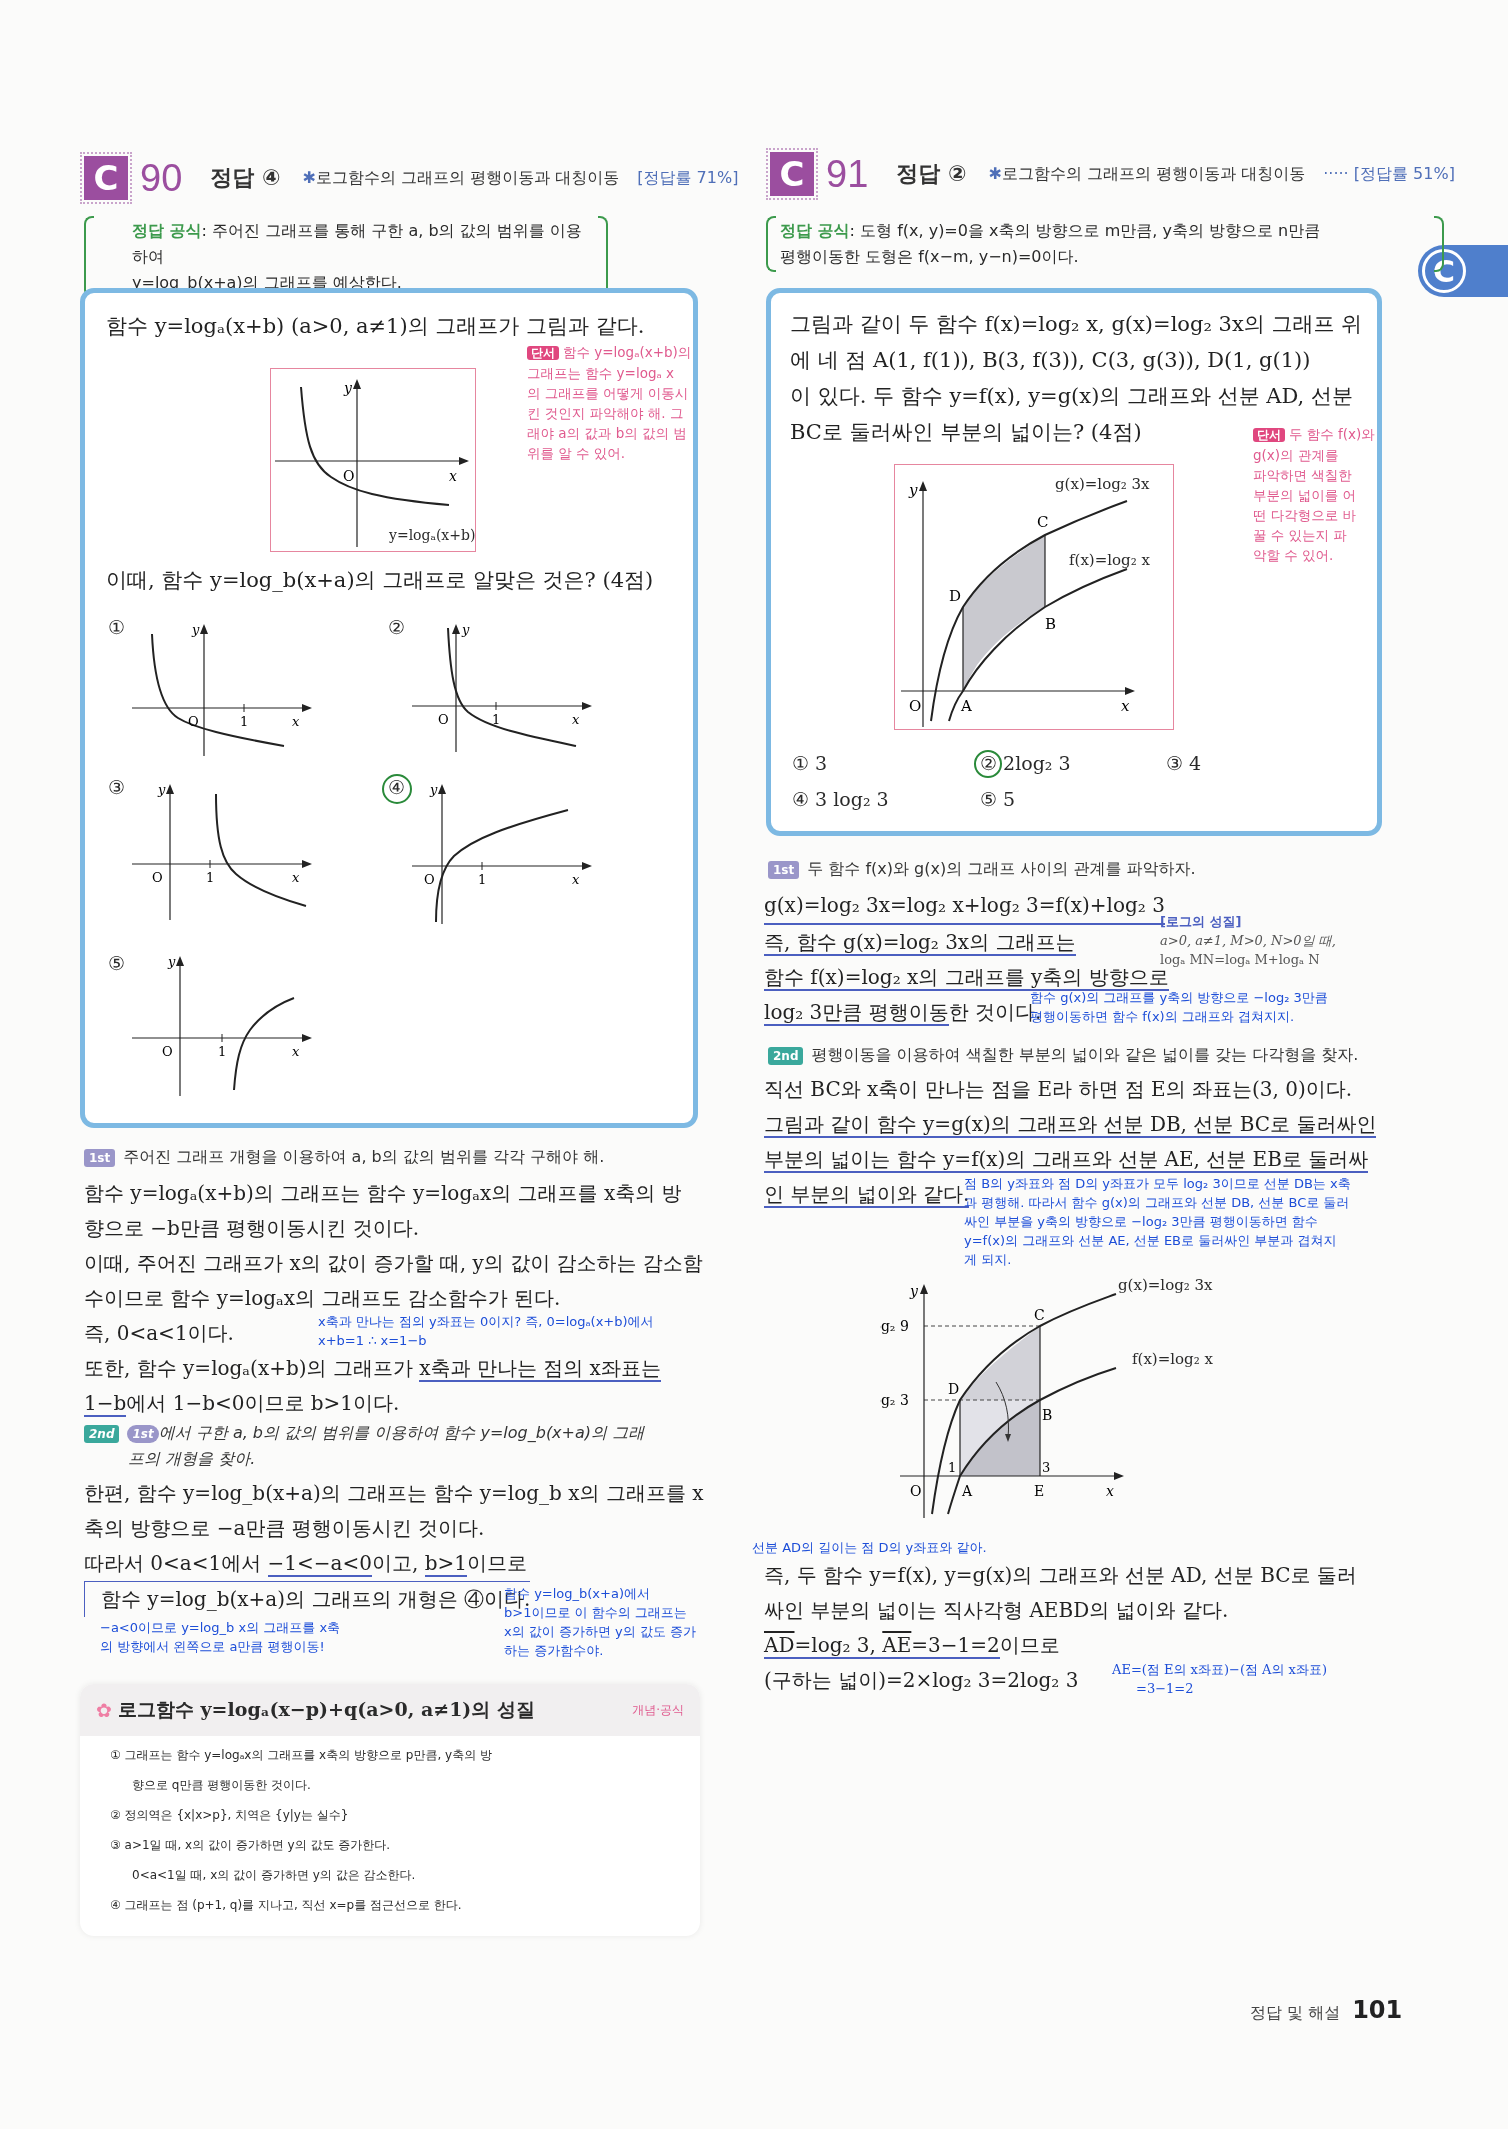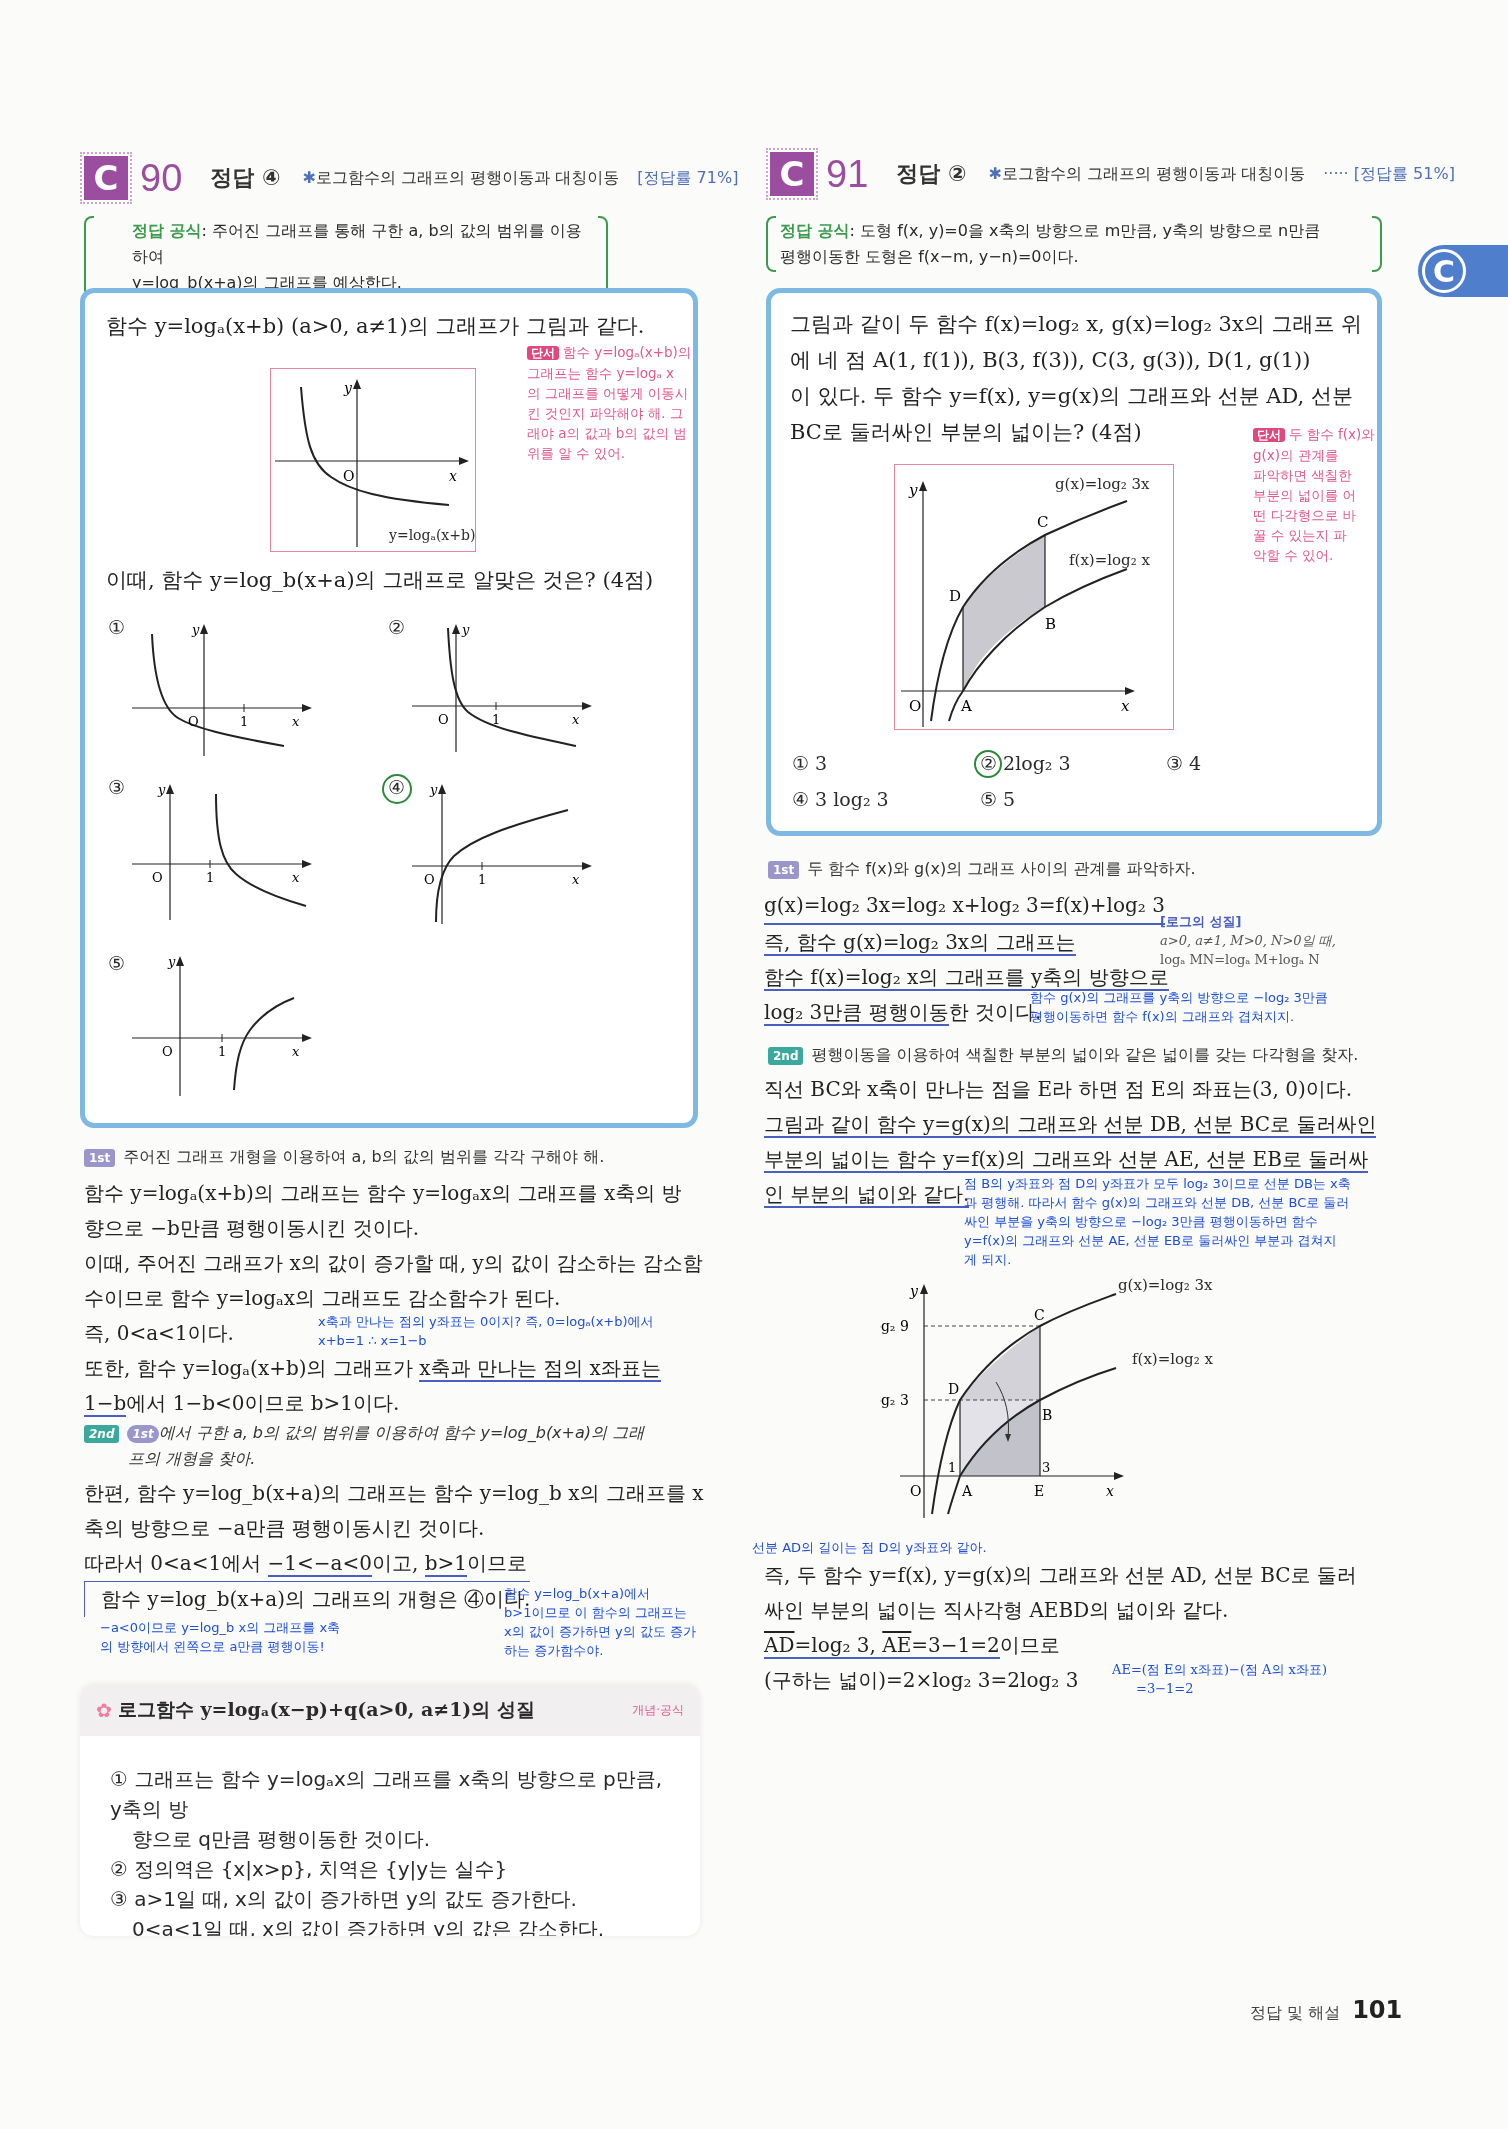--- a/index.html
+++ b/index.html
@@ -38,21 +38,21 @@
   .step { position: absolute; font-size: 16px; color: #333; line-height: 26px; }
   .badge1 { display: inline-block; background: #9a96c9; color: #fff; font-weight: bold; font-size: 12px; padding: 0 5px; border-radius: 3px; margin-right: 8px; line-height: 18px; }
   .badge2 { display: inline-block; background: #3aa89c; color: #fff; font-weight: bold; font-size: 12px; padding: 0 5px; border-radius: 3px; margin-right: 8px; line-height: 18px; }
   .note { position: absolute; font-size: 13px; line-height: 19px; color: #1d4ed8; }
   .u { border-bottom: 2px solid #4b5fc0; }
 
   .concept { position: absolute; border-radius: 14px; background: #fff; box-shadow: 0 0 6px rgba(0,0,0,0.08); overflow: hidden; }
   .concept .ch { background: #f1eff0; height: 52px; display: flex; align-items: center; padding: 0 16px; font-size: 19px; font-weight: bold; }
   .concept .ch .flower { color: #ef7ea4; margin-right: 6px; }
   .concept .ch .kind { margin-left: auto; font-size: 12px; color: #e05a8e; font-weight: normal; }
-  .concept ol { list-style: none; padding: 28px 30px; font-size: 20px; line-height: 30px; }
+  .concept ol { list-style: none; padding: 4px 30px; font-size: 12px; line-height: 30px; }
 
   .sidetab { position: absolute; left: 1418px; top: 245px; width: 90px; height: 52px; background: #4f7fcc; border-radius: 26px 0 0 26px; }
   .sidetab .cc { position: absolute; left: 4px; top: 4px; width: 44px; height: 44px; border-radius: 50%; border: 3px solid #fff; color: #fff; font-weight: bold; font-size: 30px; display: flex; align-items: center; justify-content: center; }
 
   .footer { position: absolute; left: 1250px; top: 1996px; font-size: 16px; color: #444; }
   .footer b { font-size: 24px; color: #222; margin-left: 12px; }
 </style>
 </head>
 <body>
 
@@ -225,21 +225,21 @@
 </div>
 
 <div class="qhead" style="left:770px; top:152px;">
   <div class="cbox">C</div>
   <div class="qnum">91</div>
   <div class="ans">정답 ②</div>
   <div class="topic"><span class="star">✱</span><span>로그함수의 그래프의 평행이동과 대칭이동</span></div>
   <div class="rate">····· [정답률 51%]</div>
 </div>
 
-<div class="formula" style="left:766px; top:216px; width:616px;">
+<div class="formula" style="left:766px; top:216px; width:678px;">
   <span class="br-l"></span>
     <span class="br-r"></span>
   <div><span class="lbl">정답 공식</span><span>: 도형 f(x, y)=0을 x축의 방향으로 m만큼, y축의 방향으로 n만큼</span></div>
   <div>평행이동한 도형은 f(x−m, y−n)=0이다.</div>
 </div>
 
 <div class="qbox" style="left:766px; top:288px; width:616px; height:548px;"></div>
 
 <div class="qtext" style="left:790px; top:306px;">
   <div>그림과 같이 두 함수 f(x)=log₂ x, g(x)=log₂ 3x의 그래프 위</div>

